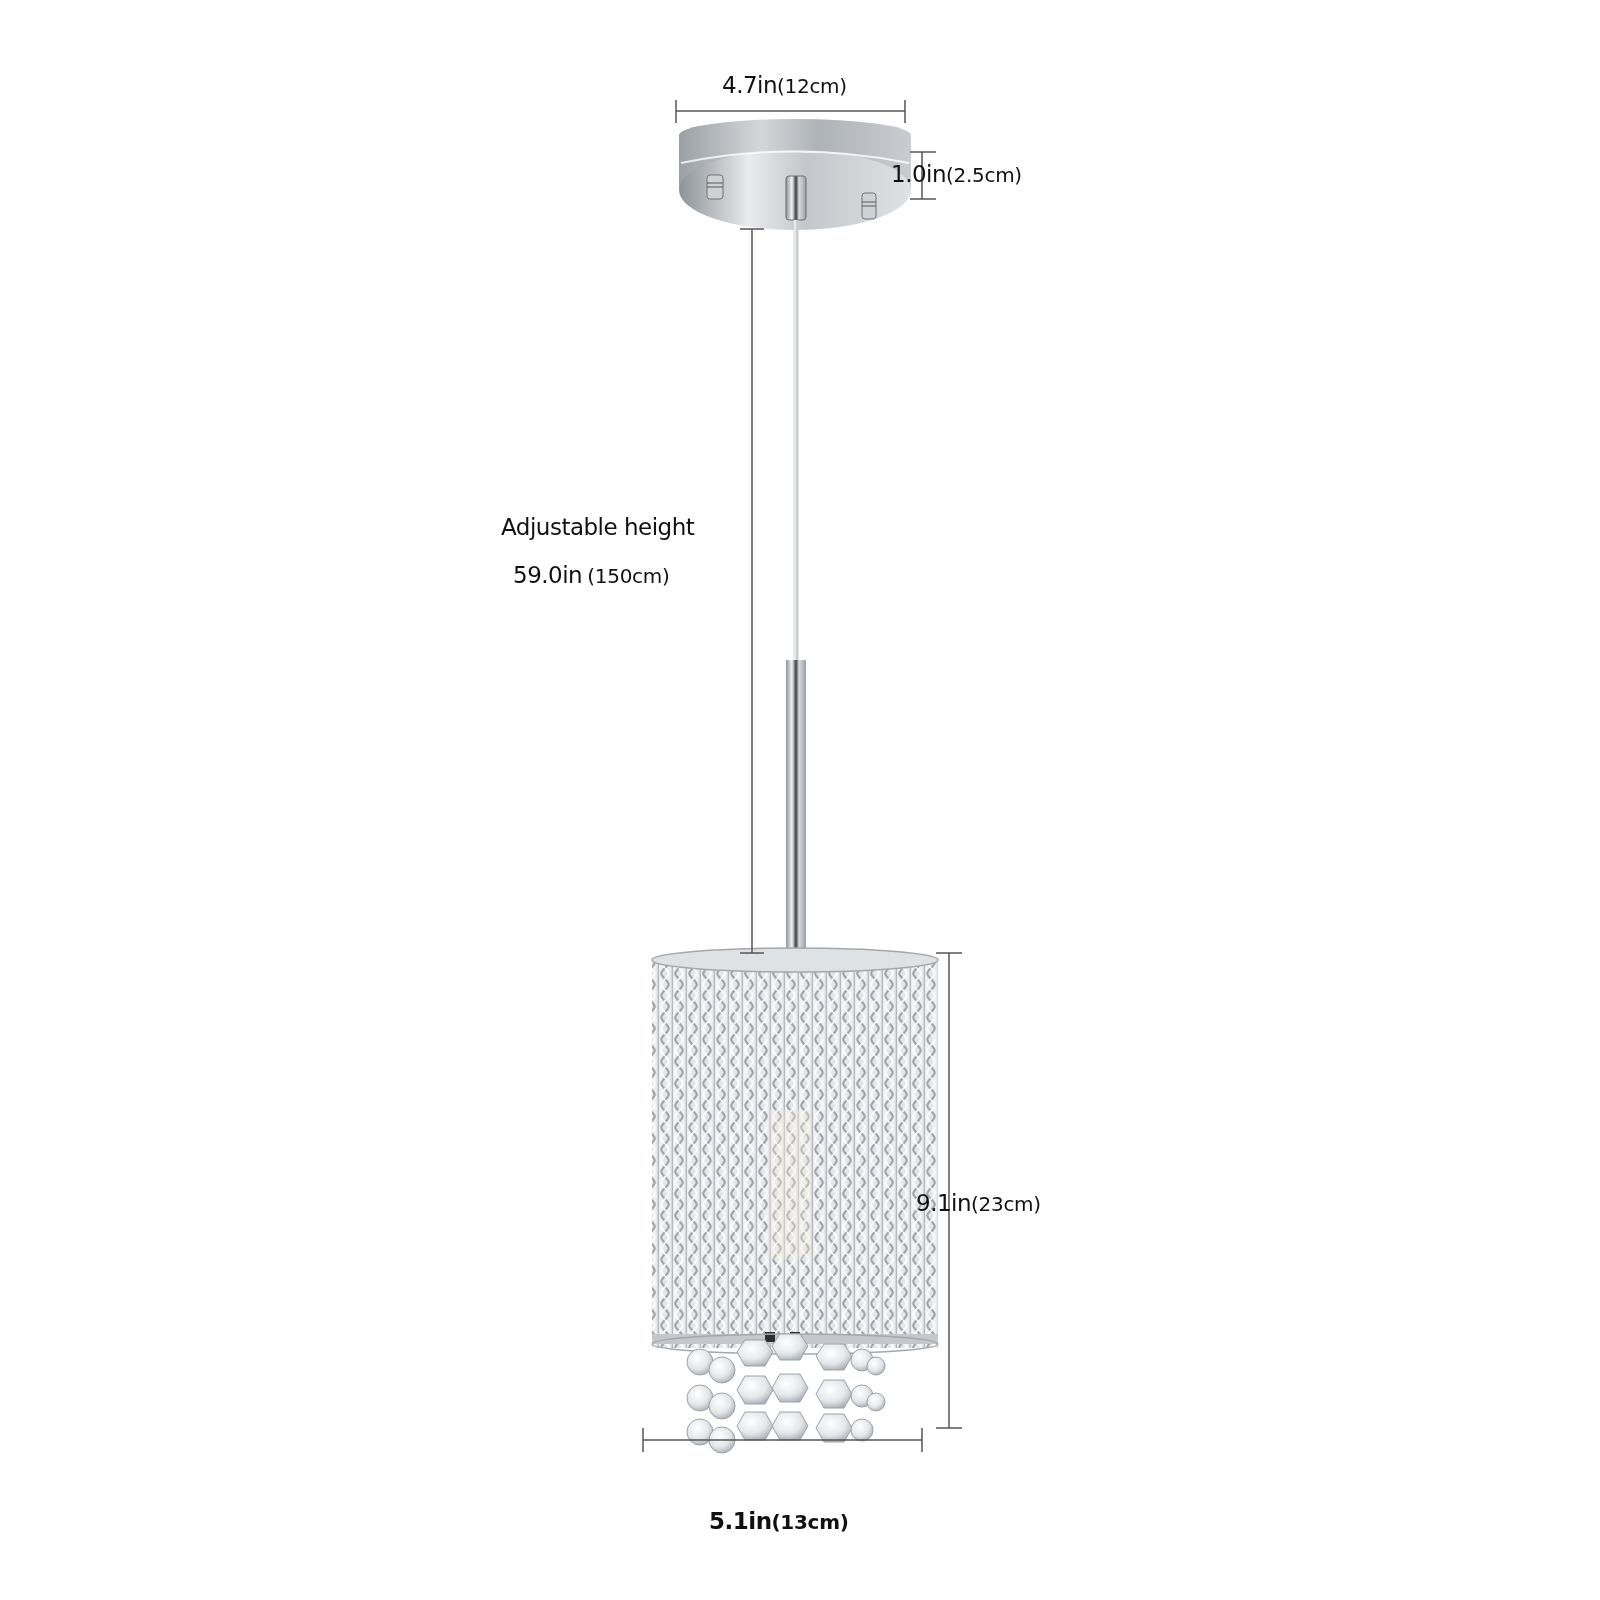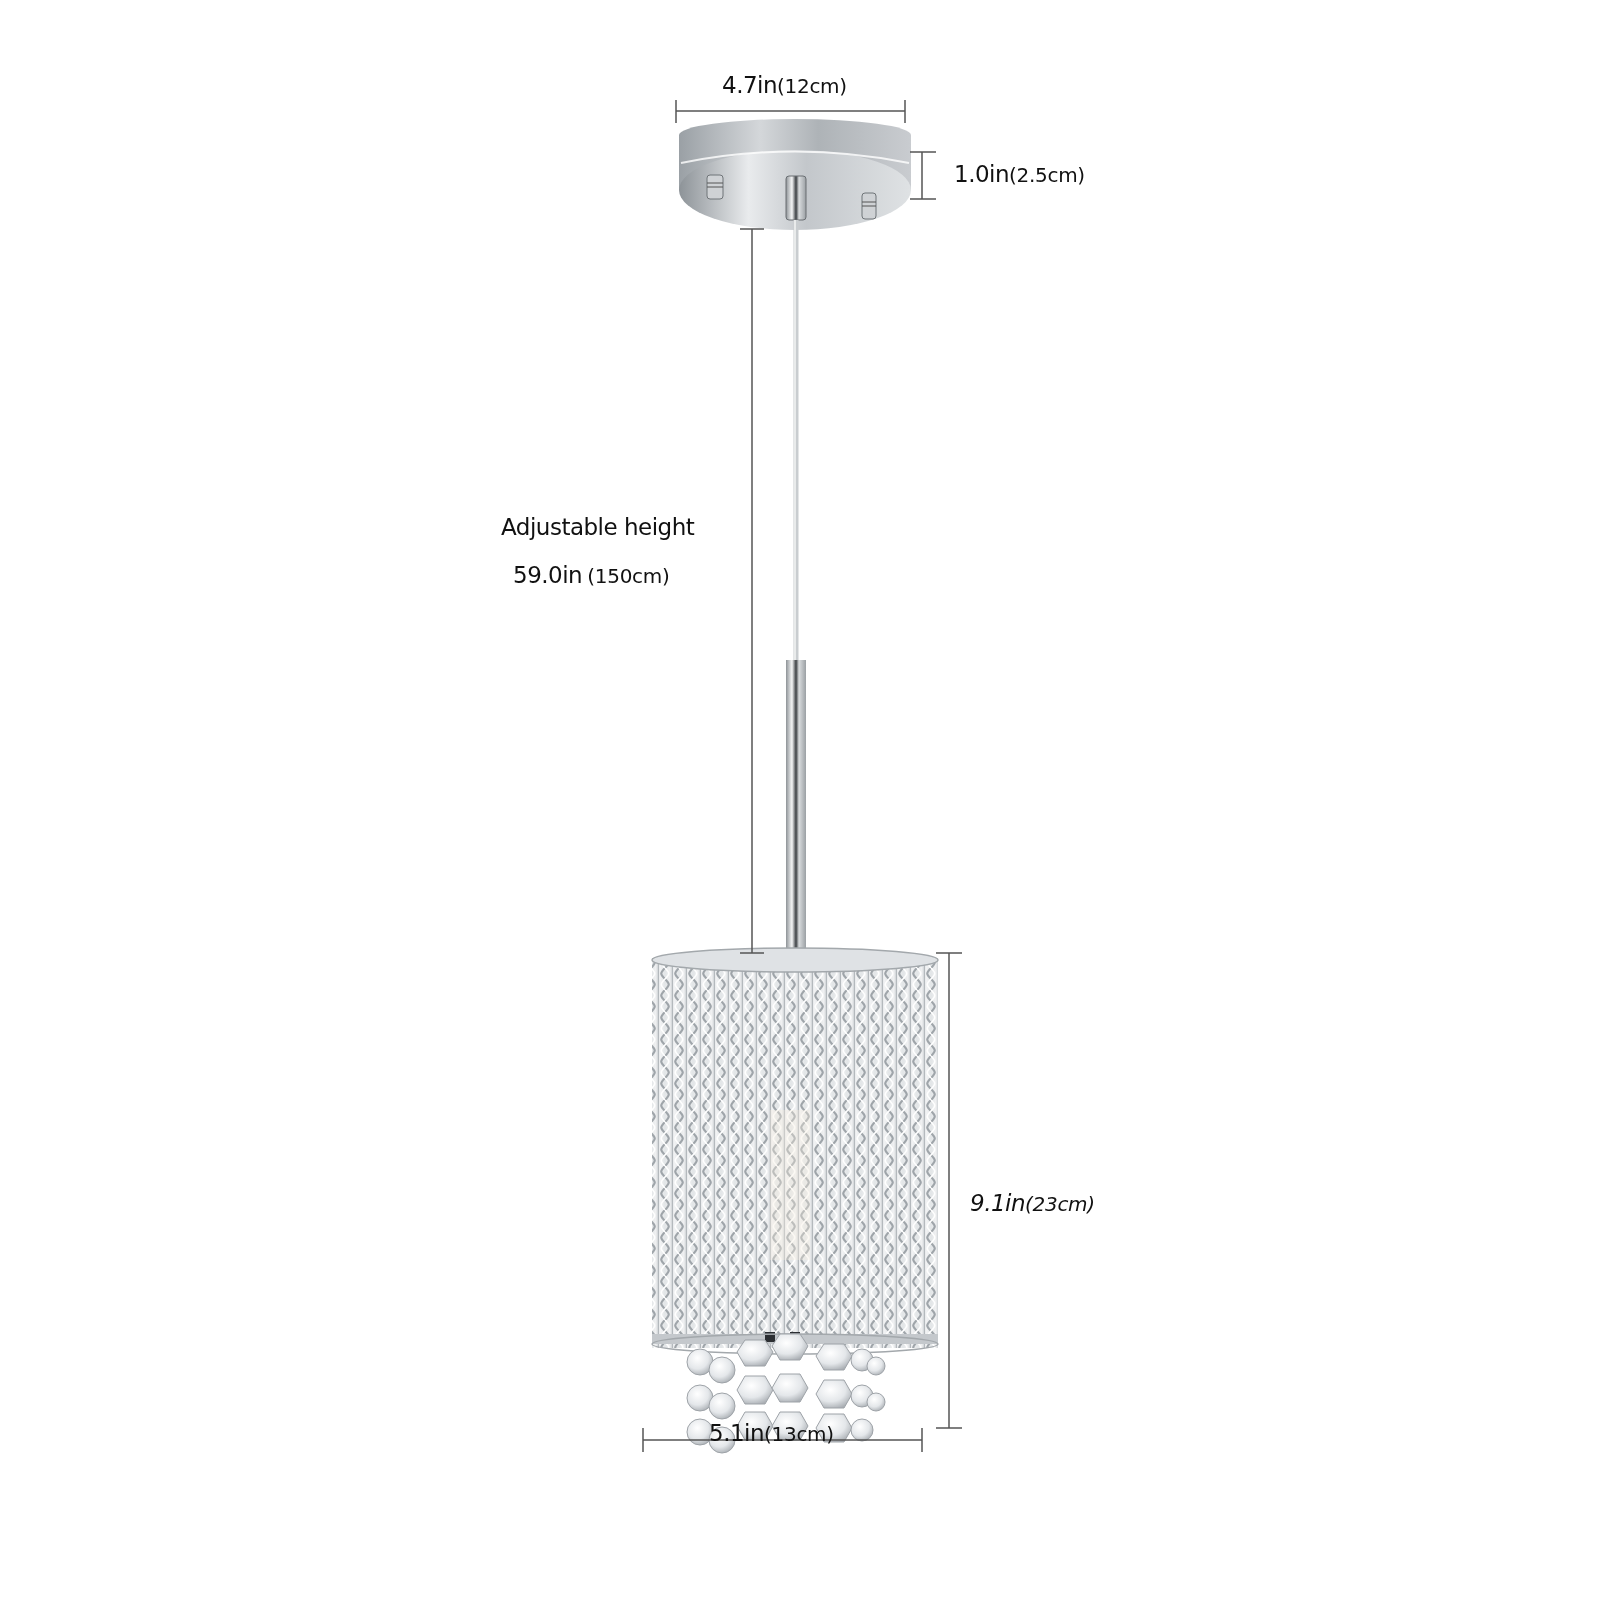--- a/index.html
+++ b/index.html
@@ -147,31 +147,31 @@
       <line x1="643" y1="1428" x2="643" y2="1452"></line>
       <line x1="922" y1="1428" x2="922" y2="1452"></line>
     </g>
   </g>
 </svg>
 
 <div class="label" style="left:722px; top:74px;">
   <span class="big">4.7in</span><span class="small">(12cm)</span>
 </div>
 
-<div class="label" style="left:954px; top:163px;">
+<div class="label" style="left:891px; top:163px;">
   <span class="big">1.0in</span><span class="small">(2.5cm)</span>
 </div>
 
 <div class="label" style="left:501px; top:516px;">
   <span class="big">Adjustable height</span>
 </div>
 <div class="label" style="left:513px; top:564px;">
   <span class="big">59.0in</span>
   <span class="small">(150cm)</span>
 </div>
 
-<div class="label" style="left:970px; top:1192px;font-style:italic;">
+<div class="label" style="left:916px; top:1192px;">
   <span class="big">9.1in</span><span class="small">(23cm)</span>
 </div>
 
-<div class="label" style="left:709px; top:1422px;">
+<div class="label" style="left:709px; top:1510px;font-weight:bold;">
   <span class="big">5.1in</span><span class="small">(13cm)</span>
 </div>
 
 </body></html>

